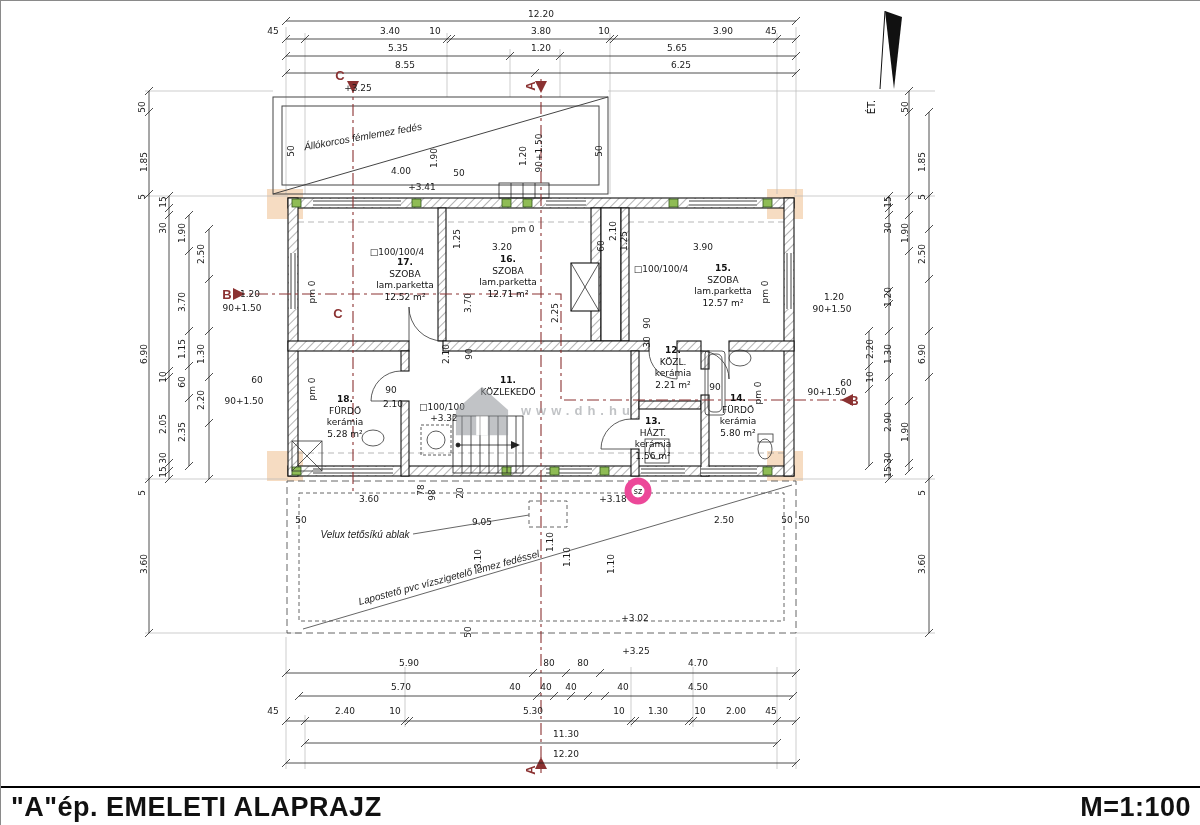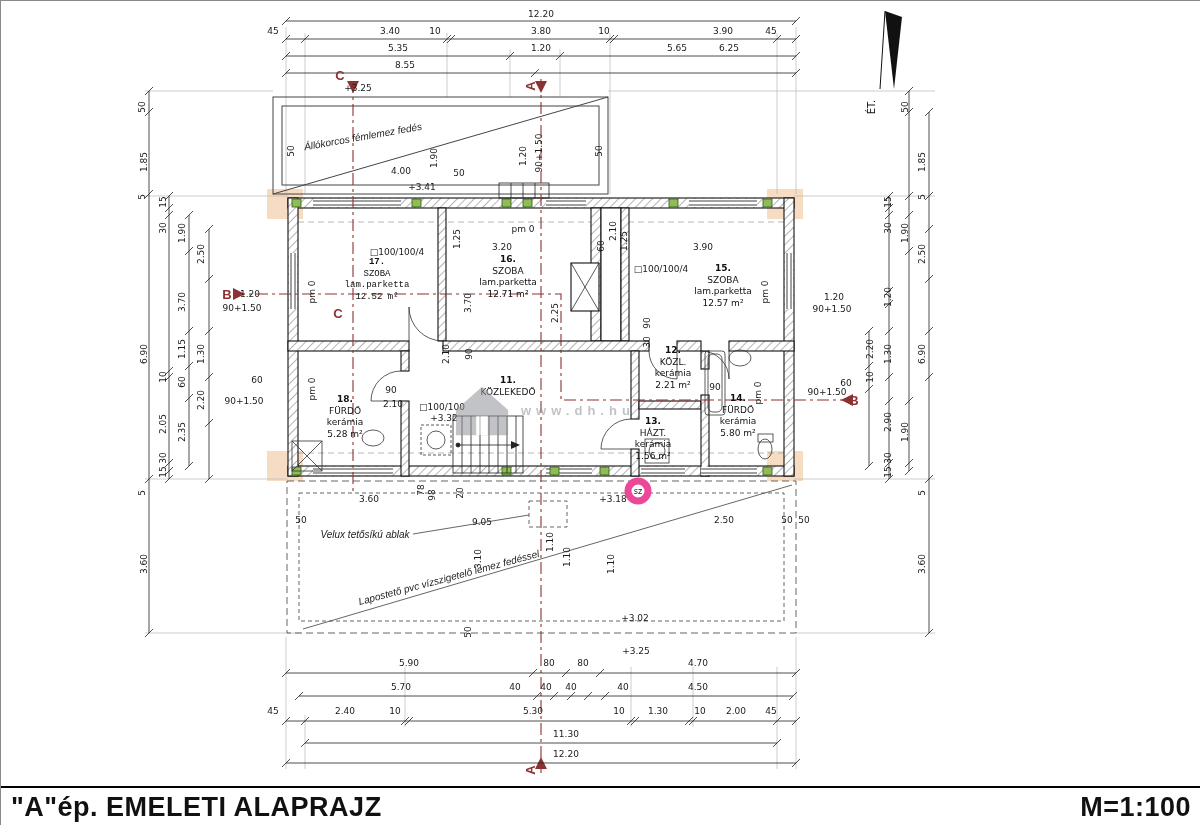--- a/index.html
+++ b/index.html
@@ -354,21 +354,21 @@
       <div class="lbl dim" style="left: 389px; top: 30px; transform: translate(-50%, -50%);">3.40</div>
       <div class="lbl dim" style="left: 434px; top: 30px; transform: translate(-50%, -50%);">10</div>
       <div class="lbl dim" style="left: 540px; top: 30px; transform: translate(-50%, -50%);">3.80</div>
       <div class="lbl dim" style="left: 603px; top: 30px; transform: translate(-50%, -50%);">10</div>
       <div class="lbl dim" style="left: 722px; top: 30px; transform: translate(-50%, -50%);">3.90</div>
       <div class="lbl dim" style="left: 770px; top: 30px; transform: translate(-50%, -50%);">45</div>
       <div class="lbl dim" style="left: 397px; top: 47px; transform: translate(-50%, -50%);">5.35</div>
       <div class="lbl dim" style="left: 540px; top: 47px; transform: translate(-50%, -50%);">1.20</div>
       <div class="lbl dim" style="left: 676px; top: 47px; transform: translate(-50%, -50%);">5.65</div>
       <div class="lbl dim" style="left: 404px; top: 64px; transform: translate(-50%, -50%);">8.55</div>
-      <div class="lbl dim" style="left: 680px; top: 47px; transform: translate(-50%, -50%); margin-left: 48px;">6.25</div>
+      <div class="lbl dim" style="left: 680px; top: 64px; transform: translate(-50%, -50%);">6.25</div>
       <div class="lbl dim" style="left: 357px; top: 87px; transform: translate(-50%, -50%);">+3.25</div>
       <div class="lbl dim" style="left: 290px; top: 150px; transform: translate(-50%, -50%) rotate(-90deg);">50</div>
       <div class="lbl dim" style="left: 400px; top: 170px; transform: translate(-50%, -50%);">4.00</div>
       <div class="lbl dim" style="left: 433px; top: 157px; transform: translate(-50%, -50%) rotate(-90deg);">1.90</div>
       <div class="lbl dim" style="left: 458px; top: 172px; transform: translate(-50%, -50%);">50</div>
       <div class="lbl dim" style="left: 421px; top: 186px; transform: translate(-50%, -50%);">+3.41</div>
       <div class="lbl dim" style="left: 522px; top: 155px; transform: translate(-50%, -50%) rotate(-90deg);">1.20</div>
       <div class="lbl dim" style="left: 538px; top: 152px; transform: translate(-50%, -50%) rotate(-90deg);">90+1.50</div>
       <div class="lbl dim" style="left: 598px; top: 150px; transform: translate(-50%, -50%) rotate(-90deg);">50</div>
       <div class="lbl dim" style="left: 522px; top: 228px; transform: translate(-50%, -50%);">pm 0</div>
@@ -482,21 +482,21 @@
       <div class="lbl dim" style="left: 921px; top: 563px; transform: translate(-50%, -50%) rotate(-90deg);">3.60</div>
       <div class="lbl letter" style="left: 339px; top: 74px; transform: translate(-50%, -50%);">C</div>
       <div class="lbl letter" style="left: 337px; top: 312px; transform: translate(-50%, -50%);">C</div>
       <div class="lbl letter" style="left: 226px; top: 293px; transform: translate(-50%, -50%);">B</div>
       <div class="lbl letter" style="left: 853px; top: 399px; transform: translate(-50%, -50%);">B</div>
       <div class="lbl letter" style="left: 529px; top: 85px; transform: translate(-50%, -50%) rotate(-90deg);">A</div>
       <div class="lbl letter" style="left: 529px; top: 769px; transform: translate(-50%, -50%) rotate(-90deg);">A</div>
       <div class="lbl note" style="left: 362px; top: 136px; transform: translate(-50%, -50%) rotate(-10deg);">Állókorcos fémlemez fedés</div>
       <div class="lbl note" style="left: 364px; top: 534px; transform: translate(-50%, -50%);">Velux tetősíkú ablak</div>
       <div class="lbl note" style="left: 448px; top: 577px; transform: translate(-50%, -50%) rotate(-15deg);">Lapostető pvc vízszigetelő lemez fedéssel</div>
-      <div class="room" style="left: 376px; top: 256px; font-family: Liberation Mono, monospace;">
+      <div class="room" style="left: 404px; top: 256px;">
         <div class="num">17.</div>
         <div class="nm">SZOBA</div>
         <div class="fin">lam.parketta</div>
         <div class="ar">12.52 m²</div>
       </div>
       <div class="room" style="left: 507px; top: 253px;">
         <div class="num">16.</div>
         <div class="nm">SZOBA</div>
         <div class="fin">lam.parketta</div>
         <div class="ar">12.71 m²</div>

